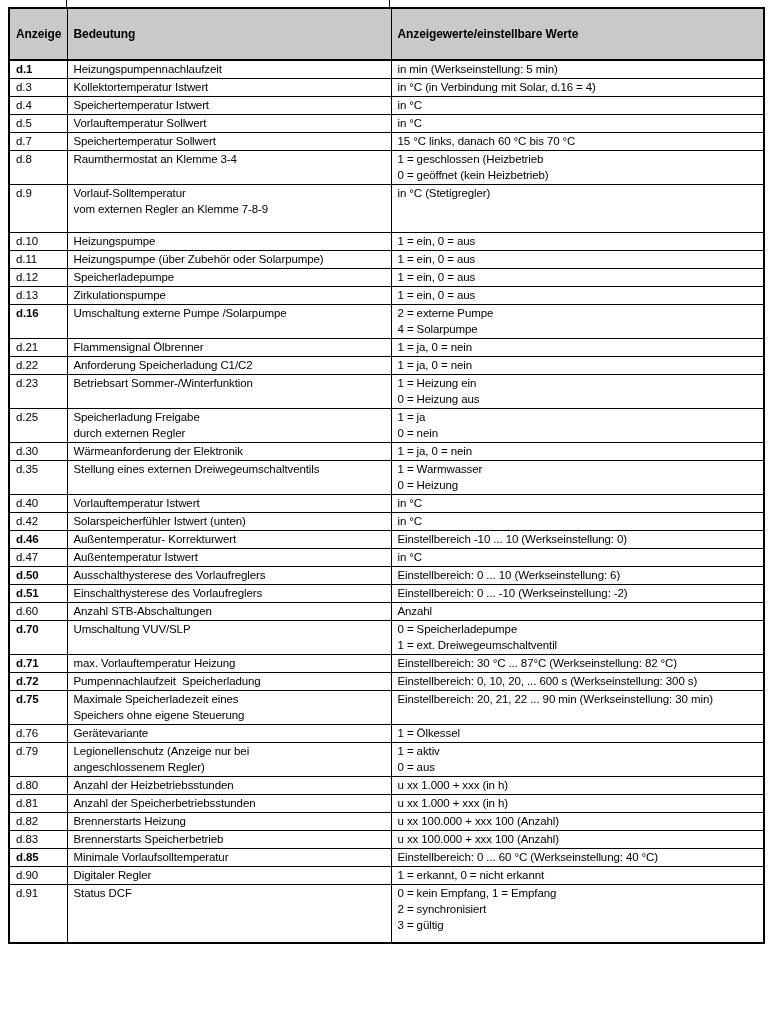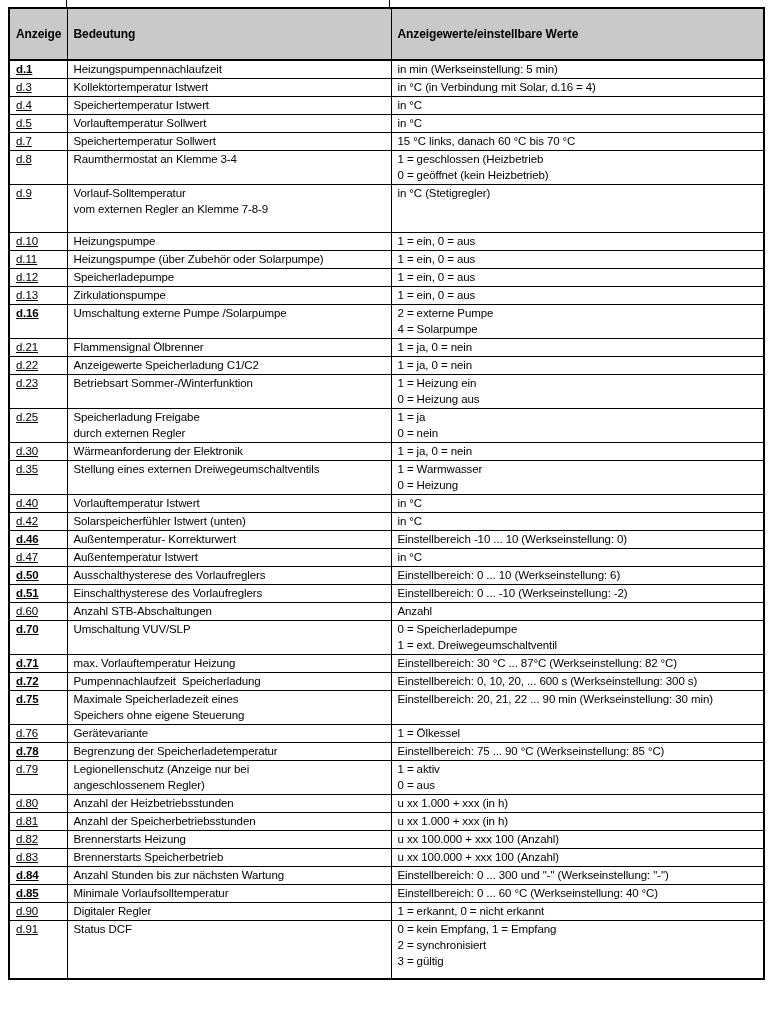--- a/index.html
+++ b/index.html
@@ -44,21 +44,21 @@
     padding: 2px 5px 2px 6px;
     letter-spacing: -0.1px;
   }
   table.codes td {
     border: 1px solid #000000;
     vertical-align: top;
     padding: 2px 5px 2px 6px;
     font-size: 11.5px;
     letter-spacing: -0.1px;
   }
-  td.c-code { font-weight: normal; text-decoration: underline; }
+  td.c-code { font-weight: normal; }
   td.c-code.bold { font-weight: bold; }
   .line {
     line-height: 13px;
     white-space: pre-wrap;
   }
   .line + .line { margin-top: 3px; }
   tr.tall td { padding-bottom: 16px; }
   tr.xtall td { padding-bottom: 10px; }
 </style>
 </head>
@@ -226,21 +226,21 @@
           </td>
           <td>
             <div class="line">1 = ja, 0 = nein</div>
           </td>
         </tr>
         <tr>
           <td class="c-code">
             <div class="line">d.22</div>
           </td>
           <td>
-            <div class="line">Anzeigewerte Speicherladung C1/C2</div>
+            <div class="line">Anforderung Speicherladung C1/C2</div>
           </td>
           <td>
             <div class="line">1 = ja, 0 = nein</div>
           </td>
         </tr>
         <tr>
           <td class="c-code">
             <div class="line">d.23</div>
           </td>
           <td>
@@ -415,31 +415,20 @@
             <div class="line">d.76</div>
           </td>
           <td>
             <div class="line">Gerätevariante</div>
           </td>
           <td>
             <div class="line">1 = Ölkessel</div>
           </td>
         </tr>
         <tr>
-          <td class="c-code bold">
-            <div class="line">d.78</div>
-          </td>
-          <td>
-            <div class="line">Begrenzung der Speicherladetemperatur</div>
-          </td>
-          <td>
-            <div class="line">Einstellbereich: 75 ... 90 °C (Werkseinstellung: 85 °C)</div>
-          </td>
-        </tr>
-        <tr>
           <td class="c-code">
             <div class="line">d.79</div>
           </td>
           <td>
             <div class="line">Legionellenschutz (Anzeige nur bei</div>
             <div class="line">angeschlossenem Regler)</div>
           </td>
           <td>
             <div class="line">1 = aktiv</div>
             <div class="line">0 = aus</div>
@@ -480,31 +469,20 @@
         </tr>
         <tr>
           <td class="c-code">
             <div class="line">d.83</div>
           </td>
           <td>
             <div class="line">Brennerstarts Speicherbetrieb</div>
           </td>
           <td>
             <div class="line">u xx 100.000 + xxx 100 (Anzahl)</div>
-          </td>
-        </tr>
-        <tr>
-          <td class="c-code bold">
-            <div class="line">d.84</div>
-          </td>
-          <td>
-            <div class="line">Anzahl Stunden bis zur nächsten Wartung</div>
-          </td>
-          <td>
-            <div class="line">Einstellbereich: 0 ... 300 und "-" (Werkseinstellung: "-")</div>
           </td>
         </tr>
         <tr>
           <td class="c-code bold">
             <div class="line">d.85</div>
           </td>
           <td>
             <div class="line">Minimale Vorlaufsolltemperatur</div>
           </td>
           <td>

